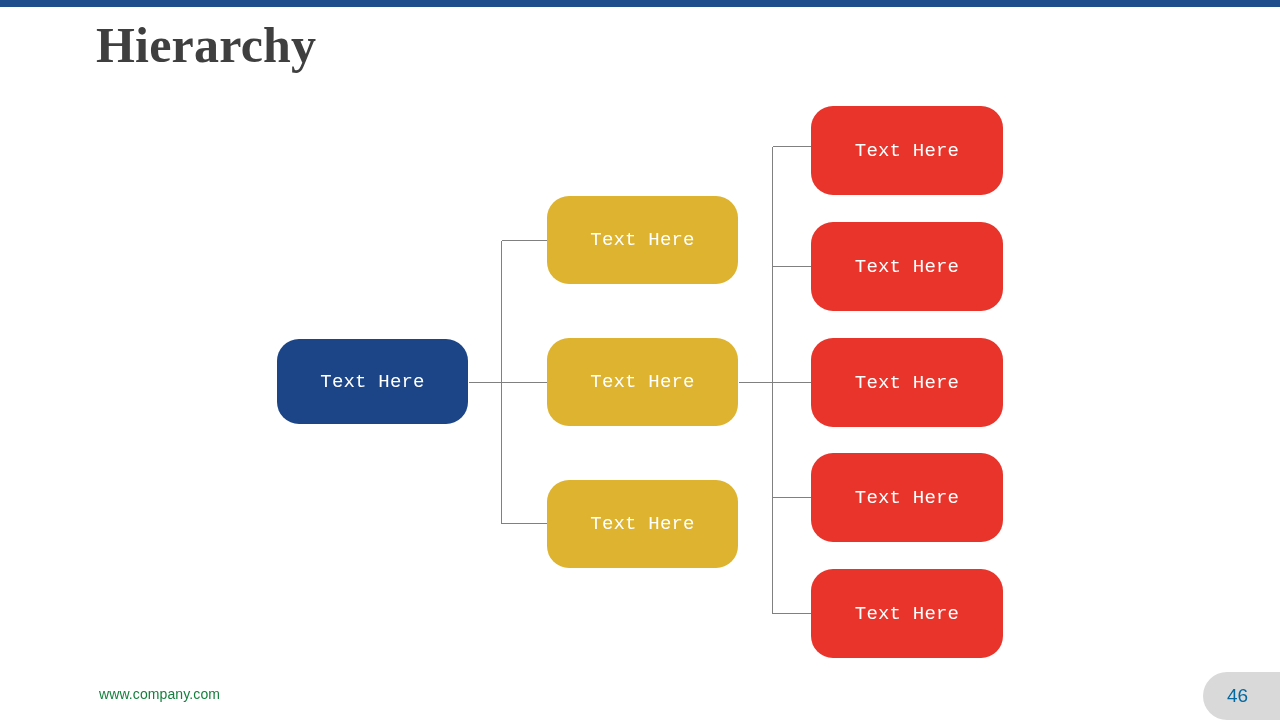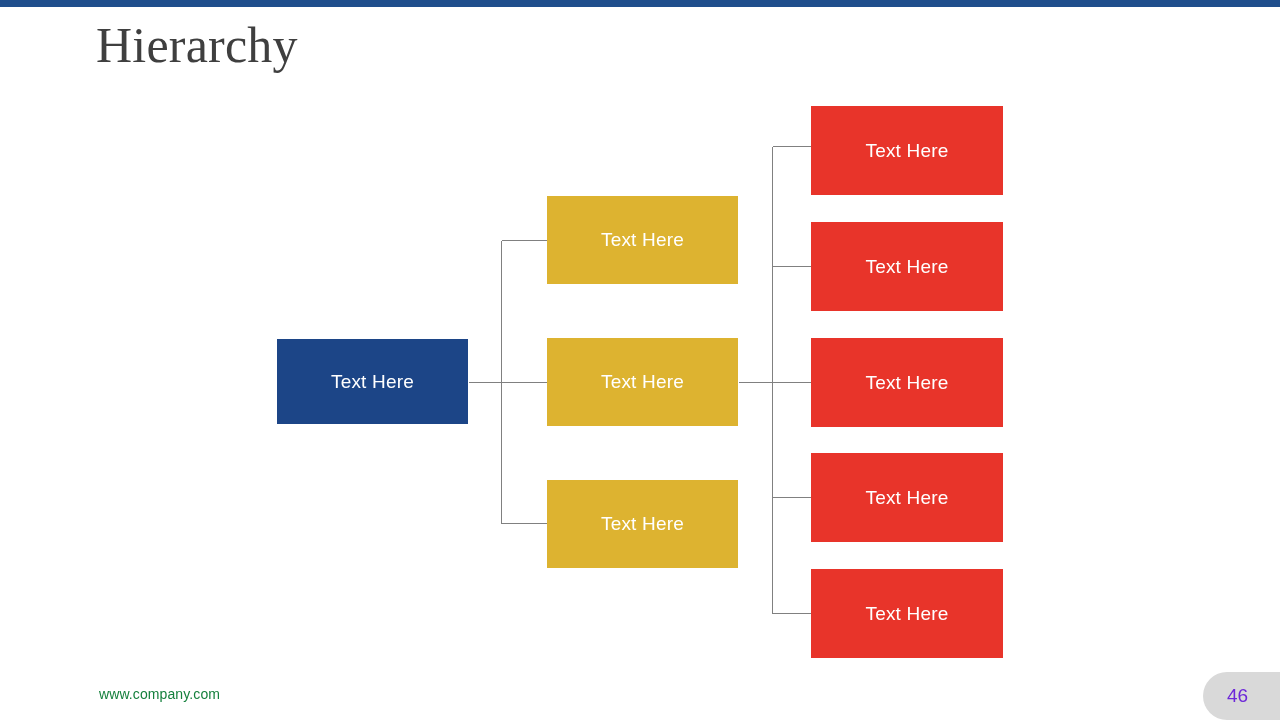--- a/index.html
+++ b/index.html
@@ -26,21 +26,21 @@
   }
 
   
   .slide-title {
     position: absolute;
     left: 96px;
     top: 14px;
     font-family: "Liberation Serif", "DejaVu Serif", serif;
     font-size: 50px;
     line-height: 62px;
-    font-weight: 400;
+    font-weight: 700;
     color: #3f3f3f;
     letter-spacing: 0.2px;
     white-space: nowrap;
   }
 
   
   .diagram {
     position: absolute;
     left: 0;
     top: 0;
@@ -56,26 +56,27 @@
     height: 720px;
     pointer-events: none;
   }
 
   .node {
     position: absolute;
     display: flex;
     align-items: center;
     justify-content: center;
     color: #ffffff;
-    font-family: Liberation Sans, sans-serif;
+    font-family: Liberation Mono, monospace;
     font-size: 19px;
     font-weight: 400;
     letter-spacing: 0.2px;
     box-sizing: border-box;
     user-select: none;
+    border-radius: 22px;
   }
 
   .node-root {
     left: 277px;
     top: 339px;
     width: 191px;
     height: 85px;
     background: #1c4587;
   }
 
@@ -119,21 +120,21 @@
     height: 48px;
     background: #d9d9d9;
     border-top-left-radius: 42px;
     border-bottom-left-radius: 42px;
     display: flex;
     align-items: center;
     justify-content: center;
   }
   .page-badge span {
     font-size: 19px;
-    color: #6d28d9;
+    color: #0369a1;
     padding-right: 8px;
   }
 </style>
 </head>
 <body>
 
 <div class="top-bar"></div>
 
 <div class="slide-title">Hierarchy</div>
 

